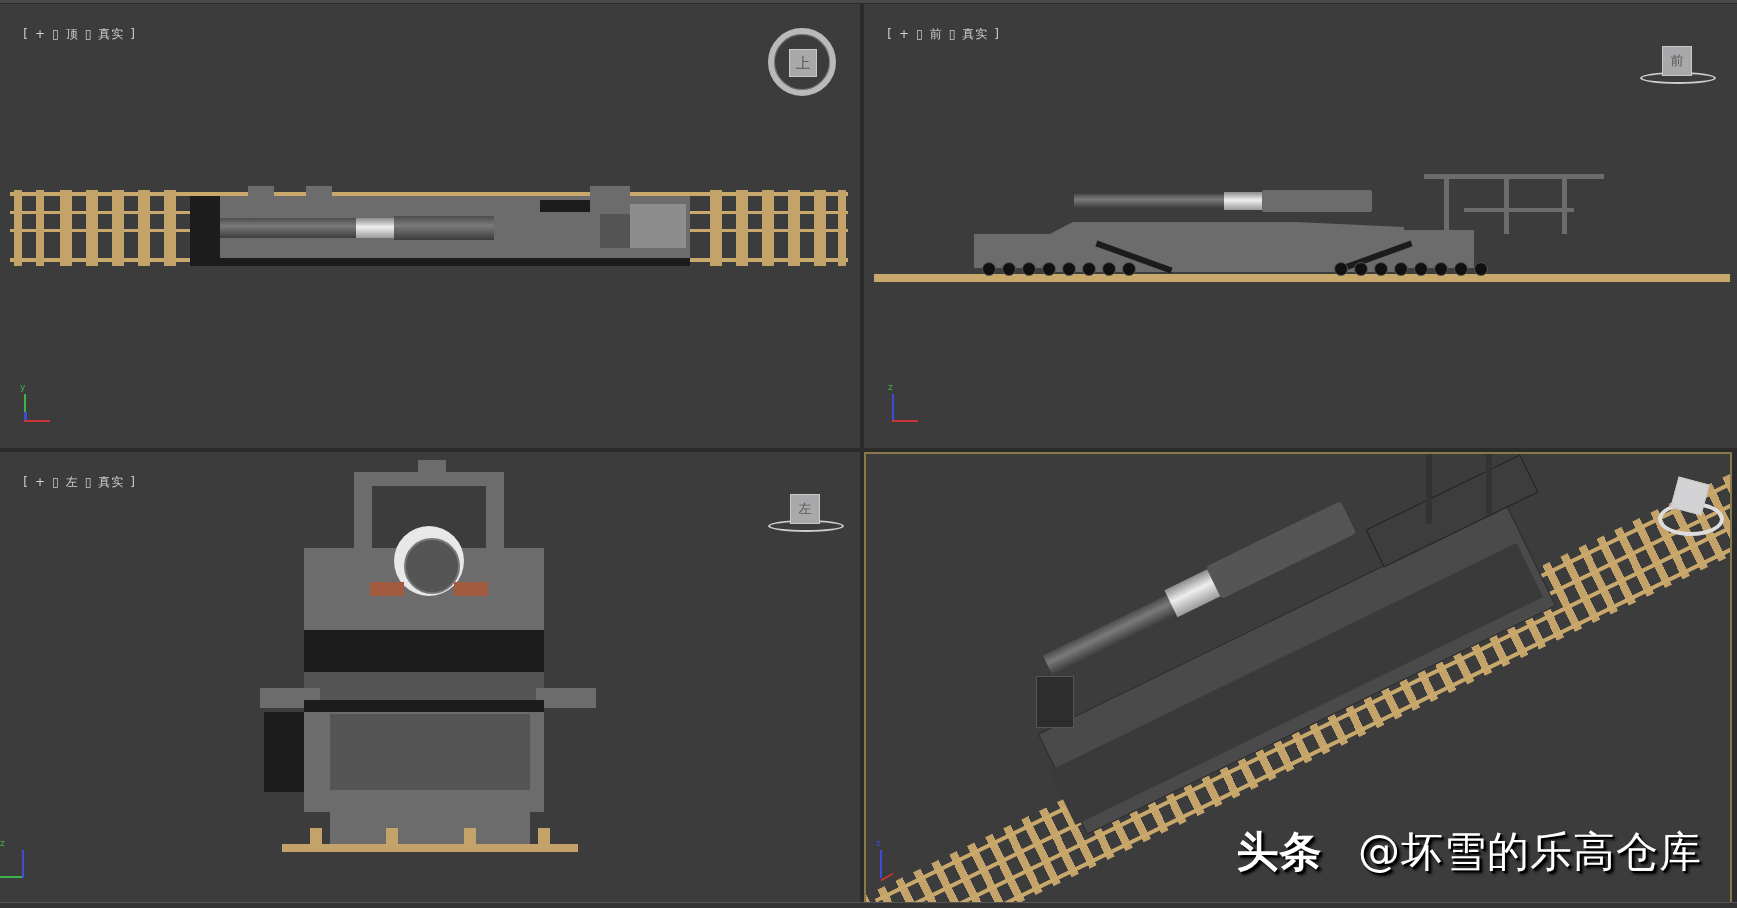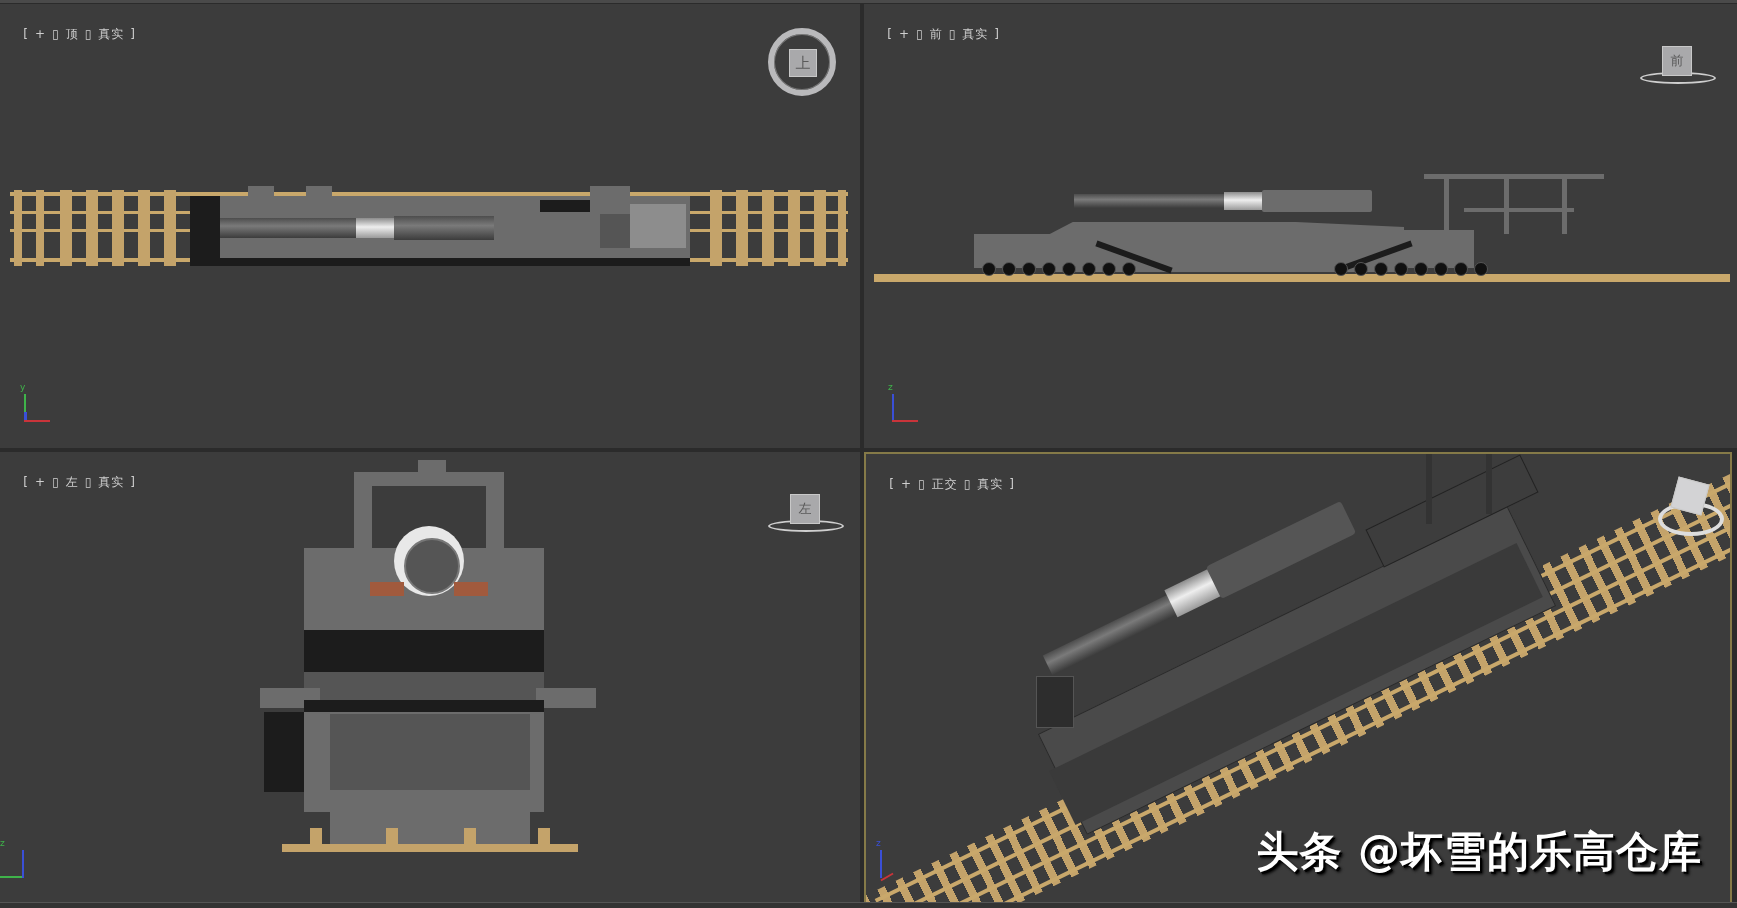--- a/index.html
+++ b/index.html
@@ -23,21 +23,21 @@
   .tie{position:absolute;background:#c4a36a;}
   .gray{position:absolute;background:#6c6c6c;}
   .dark{position:absolute;background:#1c1c1c;}
   .mid{position:absolute;background:#555;}
   .light{position:absolute;background:#8d8d8d;}
   .barrel{position:absolute;background:linear-gradient(#4d4d4d,#7a7a7a 40%,#3c3c3c);}
   .sleeve{position:absolute;background:linear-gradient(#8c8c8c,#eeeeee 45%,#9a9a9a);}
   .brick{position:absolute;background:#a15a3d;}
   .wheel{position:absolute;width:12px;height:12px;border-radius:50%;background:#111;border:1px solid #555;}
   .watermark{position:absolute;right:28px;bottom:22px;color:#fff;font-size:42px;font-weight:bold;text-shadow:2px 2px 0 #000,3px 3px 3px #000;letter-spacing:1px;white-space:nowrap;}
-  .watermark .at{font-weight:bold;}
+  .watermark .at{font-weight:normal;margin-left:20px;}
   .statusbar{position:absolute;left:0;top:902px;width:1737px;height:6px;background:#333;border-top:1px solid #555;}
 </style>
 </head>
 <body>
 
 <div class="topline"></div>
 
 <div class="vp" style="left:0;top:4px;width:860px;height:444px;">
   <div class="vp-label">
     <span>[</span><span>+</span><span>▯</span><span>顶</span><span>▯</span><span>真实</span><span>]</span>
@@ -176,23 +176,20 @@
     <div class="tie" style="left:538px;top:376px;width:12px;height:18px;"></div>
   </div>
   <div class="gizmo" style="left:0;top:394px;">
     <span class="lbl">z</span>
     <div class="y" style="background:#3a4fd6;left:22px;"></div>
     <div class="x" style="background:#3fb34a;left:0;width:22px;"></div>
   </div>
 </div>
 
 <div class="vp active" style="left:864px;top:452px;width:868px;height:452px;">
-  <div class="vp-label">
-    <span>[</span><span>+</span><span>▯</span><span>正交</span><span>▯</span><span>真实</span><span>]</span>
-  </div>
 
   <div>
     <div style="position:absolute;left:-40px;top:226px;width:980px;height:74px;transform:rotate(-26deg);transform-origin:center;background:repeating-linear-gradient(90deg,#c4a36a 0 8px,transparent 8px 20px);"></div>
     <div class="rail" style="left:-40px;top:230px;width:980px;height:4px;transform:rotate(-26deg);"></div>
     <div class="rail" style="left:-40px;top:252px;width:980px;height:4px;transform:rotate(-26deg);"></div>
     <div class="rail" style="left:-40px;top:274px;width:980px;height:4px;transform:rotate(-26deg);"></div>
     <div class="rail" style="left:-40px;top:296px;width:980px;height:4px;transform:rotate(-26deg);"></div>
   </div>
 
   <div>

